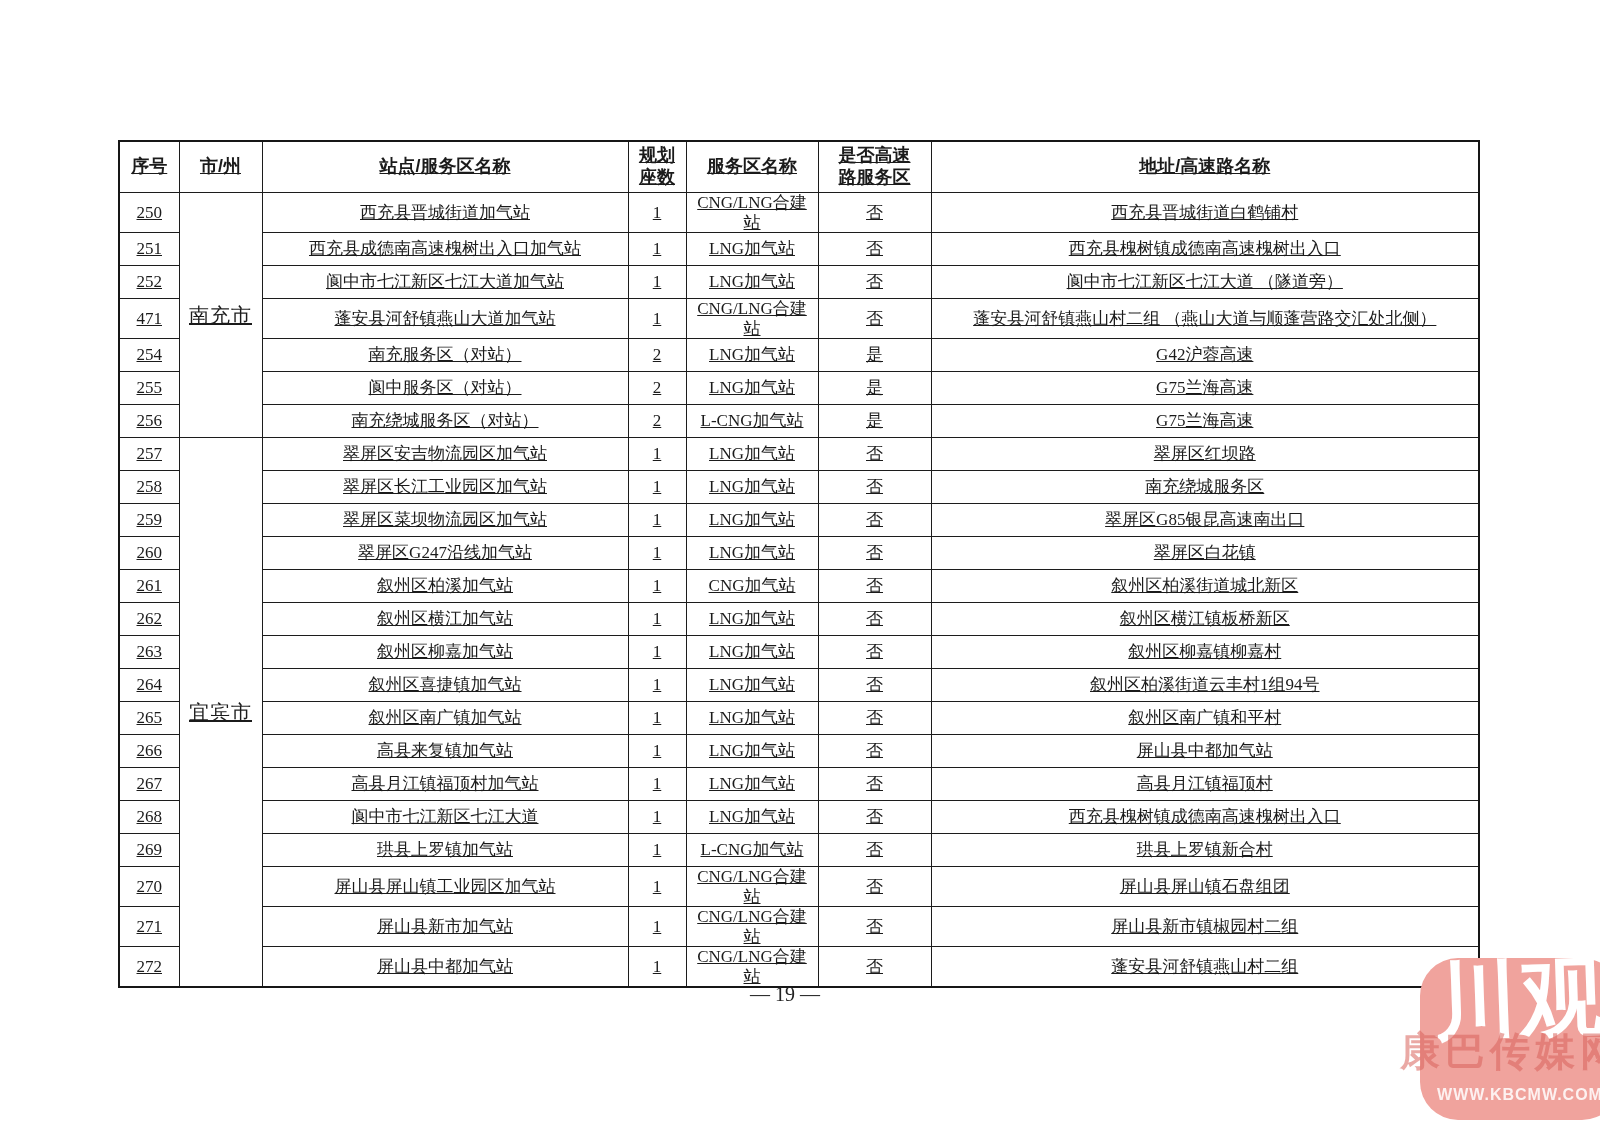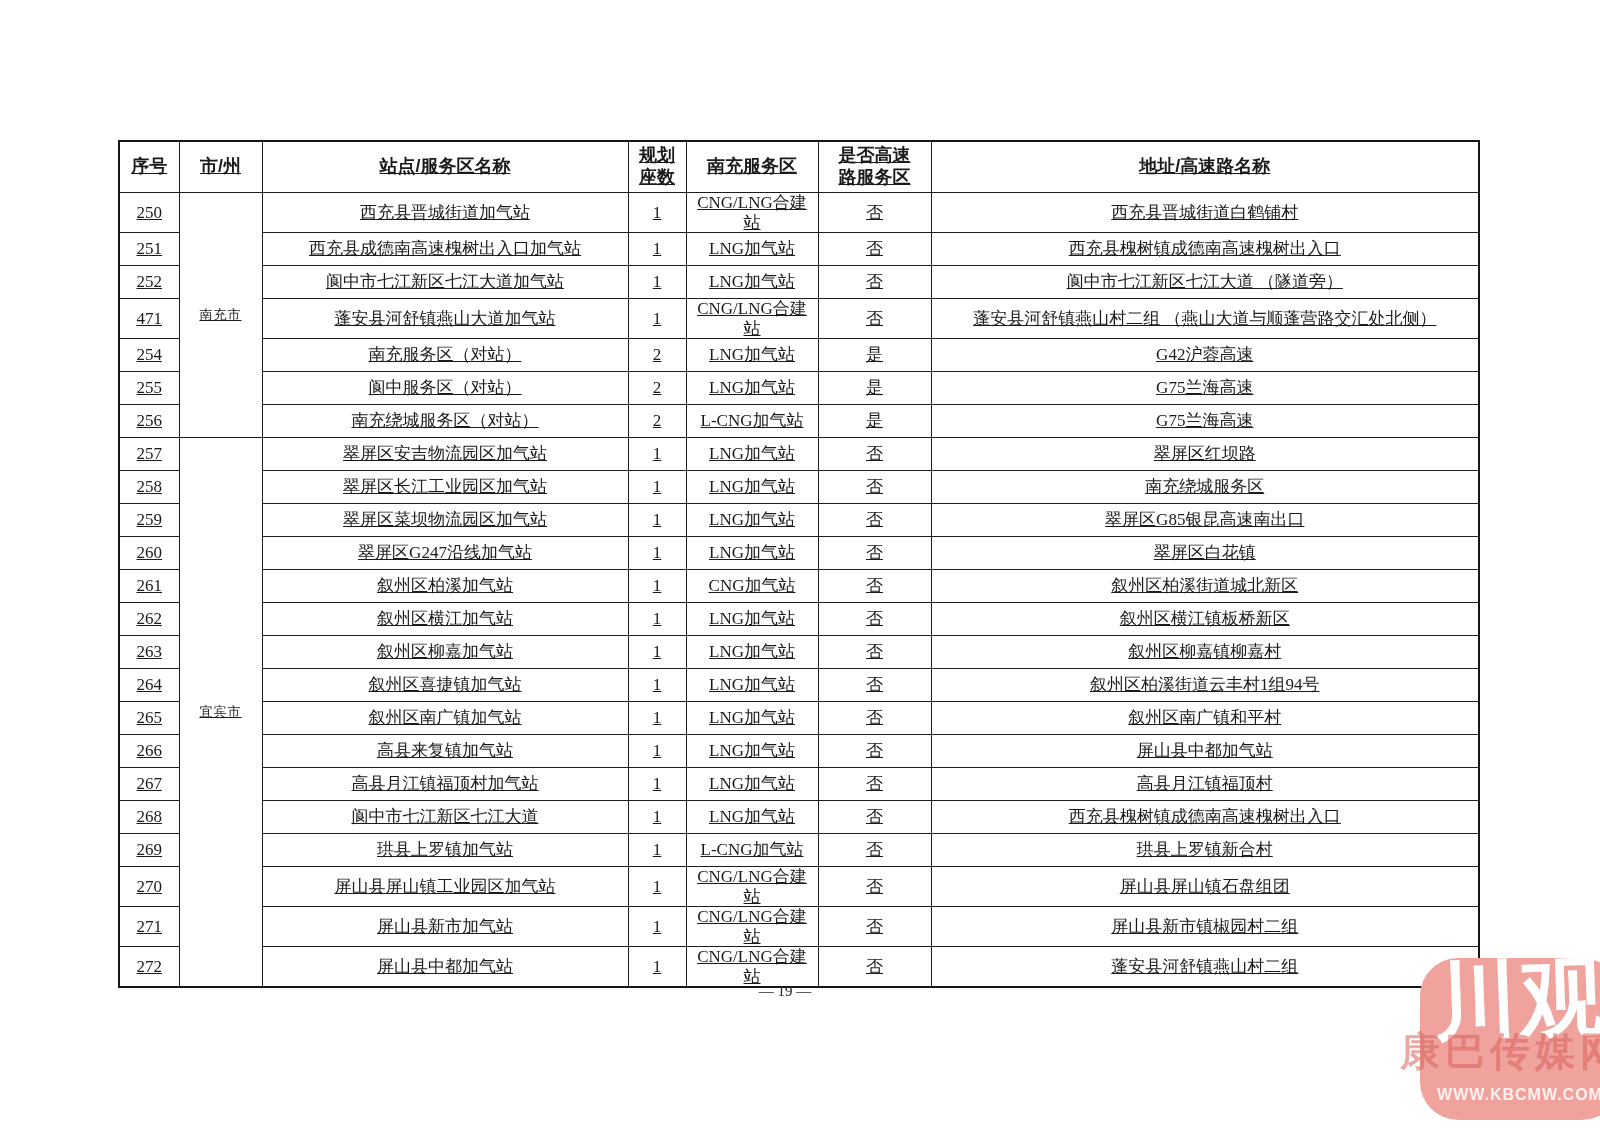--- a/index.html
+++ b/index.html
@@ -41,30 +41,30 @@
     font-size: 18px;
     line-height: 1.2;
     white-space: pre-line;
   }
   td {
     height: 32px;
     font-size: 17px;
     line-height: 1.15;
   }
   td.c-city {
-    font-size: 13px;
+    font-size: 20px;
     letter-spacing: 1px;
   }
   .page-number {
     position: absolute;
     left: 0;
     top: 983px;
     width: 1570px;
     text-align: center;
-    font-size: 15px;
+    font-size: 20px;
     font-family: "Liberation Serif", "DejaVu Serif", serif;
     color: #222;
   }
   .watermark {
     position: absolute;
     left: 1420px;
     top: 958px;
     width: 200px;
     height: 162px;
     background: #f0a39d;
@@ -124,21 +124,21 @@
       <col style="width:113px">
       <col style="width:548px">
     </colgroup>
     <thead>
       <tr>
         <th>序号</th>
         <th>市/州</th>
         <th>站点/服务区名称</th>
         <th>规划
 座数</th>
-        <th>南充服务区</th>
+        <th>服务区名称</th>
         <th>是否高速
 路服务区</th>
         <th>地址/高速路名称</th>
       </tr>
     </thead>
     <tbody>
         <tr>
           <td class="c-no">250</td>
           <td class="c-city" rowspan="7">南充市</td>
           <td class="c-name">西充县晋城街道加气站</td>

